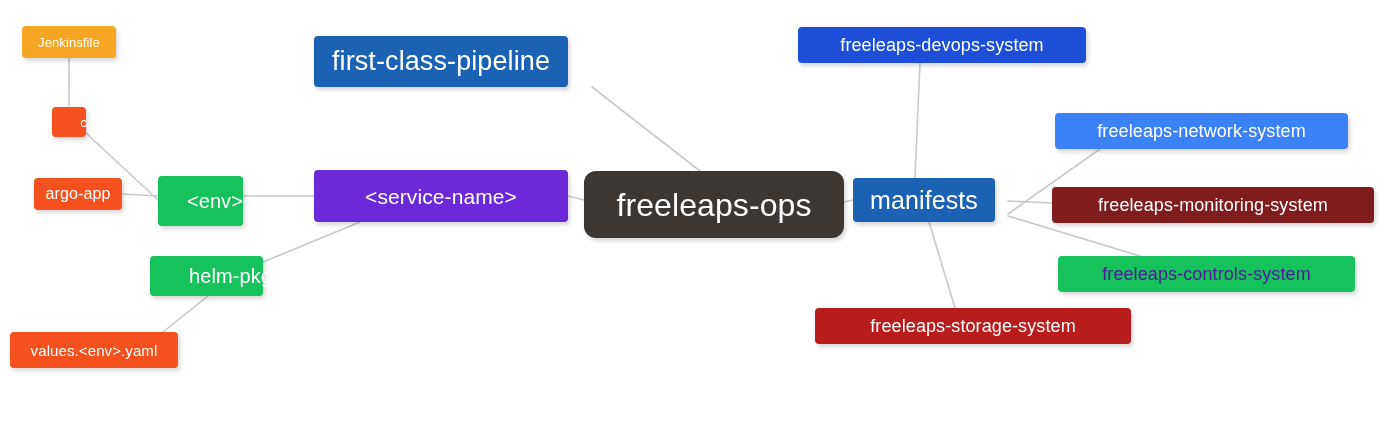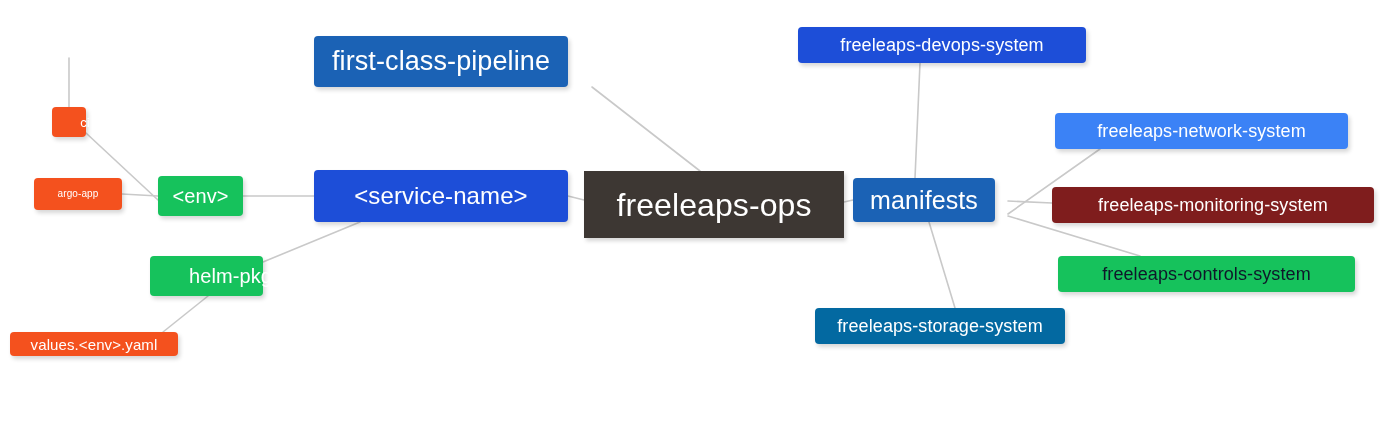--- a/index.html
+++ b/index.html
@@ -29,21 +29,21 @@
     justify-content:center;
     color:#ffffff;
     border-radius:4px;
     white-space:nowrap;
     box-shadow:2px 3px 4px rgba(0,0,0,0.16);
     letter-spacing:0.1px;
     line-height:1;
     user-select:none;
   }
   .node.root{
-    border-radius:0;
+    border-radius:12px;
   }
 </style>
 </head>
 <body style="background: rgb(255, 255, 255);">
 
 <div id="canvas">
   <svg id="edge-layer" viewBox="0 0 1390 421" width="1390" height="421" xmlns="http://www.w3.org/2000/svg">
       <line x1="69" y1="58" x2="69" y2="107" stroke="#c9c9c9" stroke-width="1.6" stroke-linecap="round"></line>
       <line x1="86" y1="133" x2="158" y2="200" stroke="#c9c9c9" stroke-width="1.6" stroke-linecap="round"></line>
       <line x1="122" y1="194" x2="158" y2="196" stroke="#c9c9c9" stroke-width="1.6" stroke-linecap="round"></line>
@@ -52,55 +52,58 @@
       <line x1="263" y1="262" x2="360" y2="222" stroke="#c9c9c9" stroke-width="1.6" stroke-linecap="round"></line>
       <line x1="592" y1="87" x2="700" y2="171" stroke="#c9c9c9" stroke-width="1.6" stroke-linecap="round"></line>
       <line x1="568" y1="196" x2="584" y2="200" stroke="#c9c9c9" stroke-width="1.6" stroke-linecap="round"></line>
       <line x1="844" y1="202" x2="853" y2="200" stroke="#c9c9c9" stroke-width="1.6" stroke-linecap="round"></line>
       <line x1="915" y1="178" x2="920" y2="63" stroke="#c9c9c9" stroke-width="1.6" stroke-linecap="round"></line>
       <line x1="1008" y1="214" x2="1100" y2="149" stroke="#c9c9c9" stroke-width="1.6" stroke-linecap="round"></line>
       <line x1="1008" y1="201" x2="1052" y2="203" stroke="#c9c9c9" stroke-width="1.6" stroke-linecap="round"></line>
       <line x1="1008" y1="216" x2="1140" y2="256" stroke="#c9c9c9" stroke-width="1.6" stroke-linecap="round"></line>
       <line x1="929" y1="222" x2="955" y2="308" stroke="#c9c9c9" stroke-width="1.6" stroke-linecap="round"></line>
     </svg>
+<div class="node" style="left: 22px; top: 26px; width: 94px; height: 32px; background: rgb(245, 166, 35); font-size: 13px; color: rgb(255, 255, 255);">
+      <span>Jenkinsfile</span>
+    </div>
     <div class="node" style="left: 52px; top: 107px; width: 34px; height: 30px; background: rgb(244, 81, 30); font-size: 13px; color: rgb(255, 255, 255); padding-left: 32px;">
       <span>ci</span>
     </div>
-    <div class="node" style="left: 34px; top: 178px; width: 88px; height: 32px; background: rgb(244, 81, 30); font-size: 10px; color: rgb(255, 255, 255);">
+    <div class="node" style="left: 34px; top: 178px; width: 88px; height: 32px; background: rgb(244, 81, 30); font-size: 16px; color: rgb(255, 255, 255);">
       <span>argo-app</span>
     </div>
-    <div class="node" style="left: 158px; top: 176px; width: 85px; height: 40px; background: rgb(22, 194, 92); font-size: 20px; color: rgb(255, 255, 255);">
+    <div class="node" style="left: 158px; top: 176px; width: 85px; height: 50px; background: rgb(22, 194, 92); font-size: 20px; color: rgb(255, 255, 255); justify-content: flex-end;">
       <span>&lt;env&gt;</span>
     </div>
     <div class="node" style="left: 150px; top: 256px; width: 113px; height: 40px; background: rgb(22, 194, 92); font-size: 20px; color: rgb(255, 255, 255); padding-left: 48px;">
       <span>helm-pkg</span>
     </div>
-    <div class="node" style="left: 10px; top: 332px; width: 168px; height: 24px; background: rgb(244, 81, 30); font-size: 15px; color: rgb(255, 255, 255);">
+    <div class="node" style="left: 10px; top: 332px; width: 168px; height: 36px; background: rgb(244, 81, 30); font-size: 15px; color: rgb(255, 255, 255);">
       <span>values.&lt;env&gt;.yaml</span>
     </div>
     <div class="node" style="left: 314px; top: 36px; width: 254px; height: 51px; background: rgb(27, 98, 181); font-size: 27px; color: rgb(255, 255, 255);">
       <span>first-class-pipeline</span>
     </div>
-    <div class="node" style="left: 314px; top: 170px; width: 254px; height: 52px; background: #1d4ed8; font-size: 24px; color: rgb(255, 255, 255);">
+    <div class="node" style="left: 314px; top: 170px; width: 254px; height: 52px; background: #6d28d9; font-size: 21px; color: rgb(255, 255, 255);">
       <span>&lt;service-name&gt;</span>
     </div>
     <div class="node root" style="left: 584px; top: 171px; width: 260px; height: 67px; background: rgb(61, 55, 51); font-size: 32px; color: rgb(255, 255, 255);">
       <span>freeleaps-ops</span>
     </div>
     <div class="node" style="left: 853px; top: 178px; width: 142px; height: 44px; background: rgb(27, 98, 181); font-size: 25px; color: rgb(255, 255, 255);">
       <span>manifests</span>
     </div>
     <div class="node" style="left: 798px; top: 27px; width: 288px; height: 36px; background: #1d4ed8; font-size: 18px; color: rgb(255, 255, 255);">
       <span>freeleaps-devops-system</span>
     </div>
     <div class="node" style="left: 1055px; top: 113px; width: 293px; height: 36px; background: #3b82f6; font-size: 18px; color: rgb(255, 255, 255);">
       <span>freeleaps-network-system</span>
     </div>
     <div class="node" style="left: 1052px; top: 187px; width: 322px; height: 36px; background: #7f1d1d; font-size: 18px; color: rgb(255, 255, 255);">
       <span>freeleaps-monitoring-system</span>
     </div>
-    <div class="node" style="left: 1058px; top: 256px; width: 297px; height: 36px; background: rgb(22, 194, 92); font-size: 18px; color: #0f172a;">
+    <div class="node" style="left: 1058px; top: 256px; width: 297px; height: 36px; background: rgb(22, 194, 92); font-size: 18px; color: #4c1d95;">
       <span>freeleaps-controls-system</span>
     </div>
-    <div class="node" style="left: 815px; top: 308px; width: 250px; height: 36px; background: #0369a1; font-size: 18px; color: rgb(255, 255, 255);">
+    <div class="node" style="left: 815px; top: 308px; width: 316px; height: 36px; background: #b91c1c; font-size: 18px; color: rgb(255, 255, 255);">
       <span>freeleaps-storage-system</span>
     </div>
   </div>
 
 </body></html>

